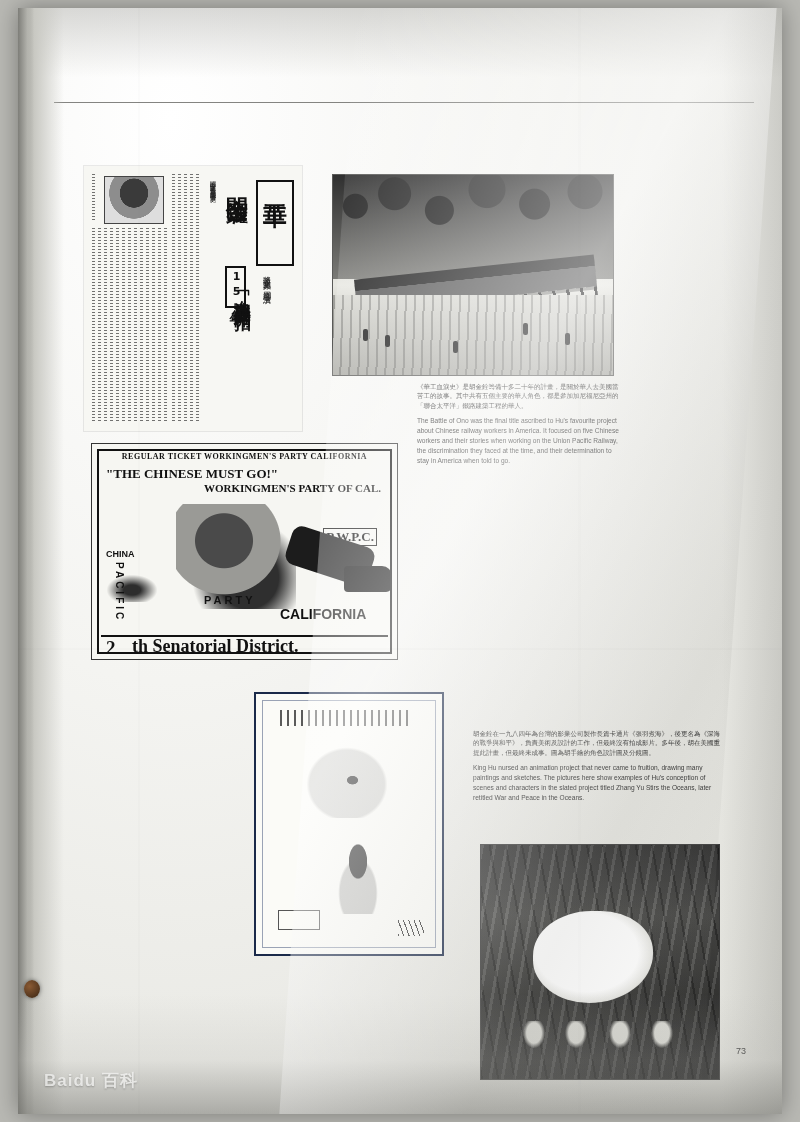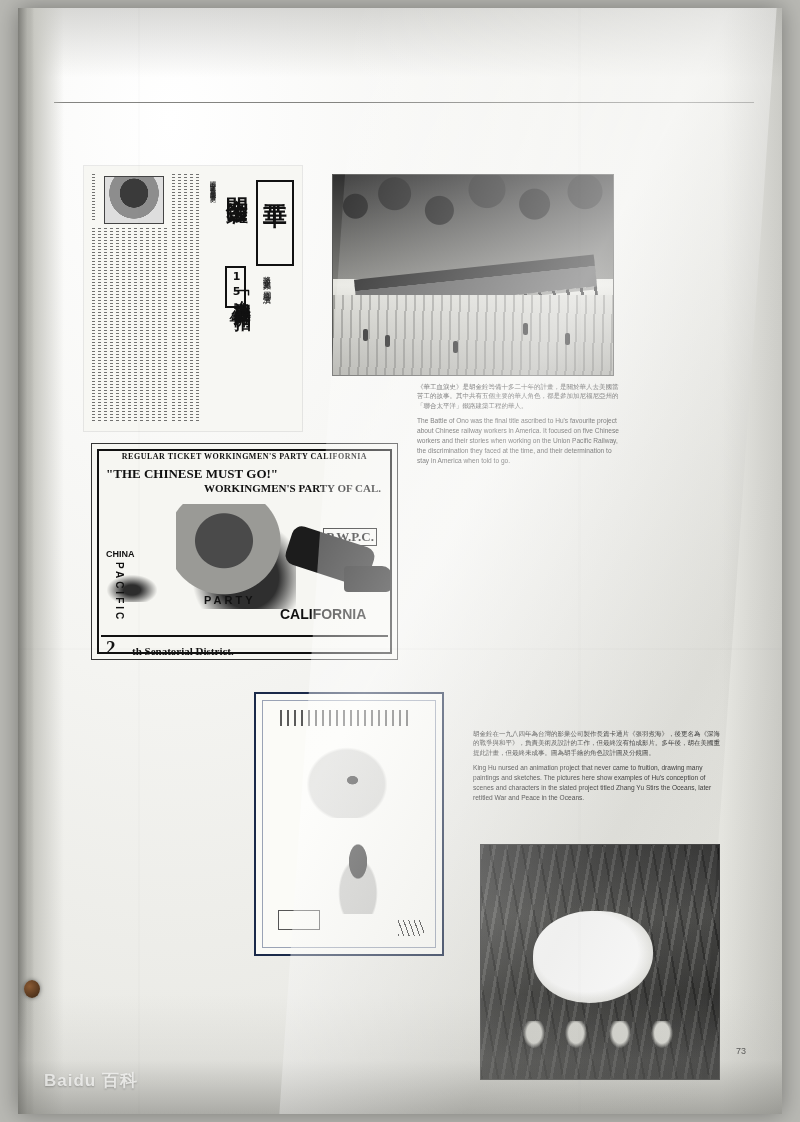--- a/index.html
+++ b/index.html
@@ -102,21 +102,21 @@
   #cartoon .leg{position:absolute;left:195px;top:92px;width:86px;height:40px;background:#1c1c1c;
     transform:rotate(18deg);border-radius:10px;}
   #cartoon .boot{position:absolute;left:252px;top:122px;width:48px;height:26px;background:#111;border-radius:4px 10px 6px 4px;}
   #cartoon .label{position:absolute;font-family:Liberation Sans, sans-serif;font-weight:bold;color:#111;}
   #cartoon .china{left:14px;top:105px;font-size:9px;}
   #cartoon .ocean{left:112px;top:150px;font-size:11px;letter-spacing:3px;}
   #cartoon .pacific{left:22px;top:118px;font-size:10px;writing-mode:vertical-rl;letter-spacing:3px;}
   #cartoon .calif{left:188px;top:162px;font-size:14px;}
   #cartoon .baseline{position:absolute;left:9px;right:9px;bottom:22px;height:2px;background:#111;}
   #cartoon .foot{position:absolute;left:14px;bottom:2px;font-family:"Liberation Serif", serif;
-    font-weight:bold;font-size:11px;color:#111;}
+    font-weight:bold;font-size:18px;color:#111;}
   #cartoon .num{position:absolute;left:14px;bottom:0px;font-size:19px;font-weight:bold;color:#111;
     font-family:"Liberation Serif", serif;}
   #cartoon .ship{position:absolute;left:10px;top:128px;width:60px;height:30px;
     background:radial-gradient(ellipse at 50% 60%, #2d2d2d 0 20%, rgba(0,0,0,0) 60%);}
 
   
   #sketch{left:236px;top:684px;width:186px;height:260px;background:#fbfbf7;border:2px solid #1b2a4a;}
   #sketch .inner{position:absolute;inset:6px;border:1px solid #9aa3b5;}
   #sketch .scribble{position:absolute;left:24px;top:16px;width:130px;height:16px;
     background:repeating-linear-gradient(90deg,#333 0 2px, rgba(0,0,0,0) 2px 7px);opacity:.8;}

